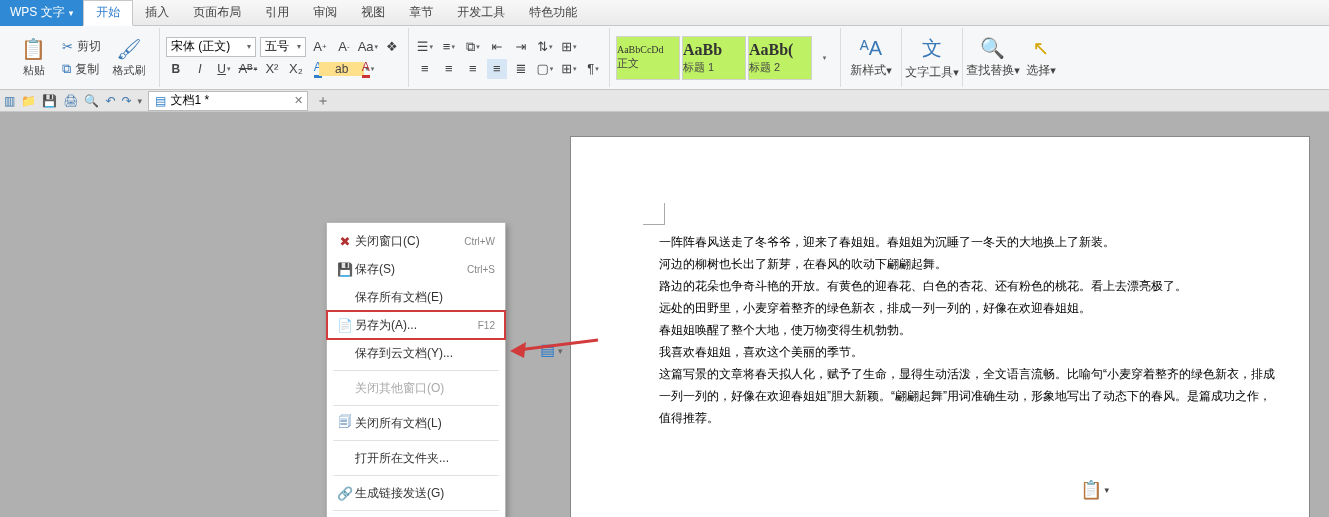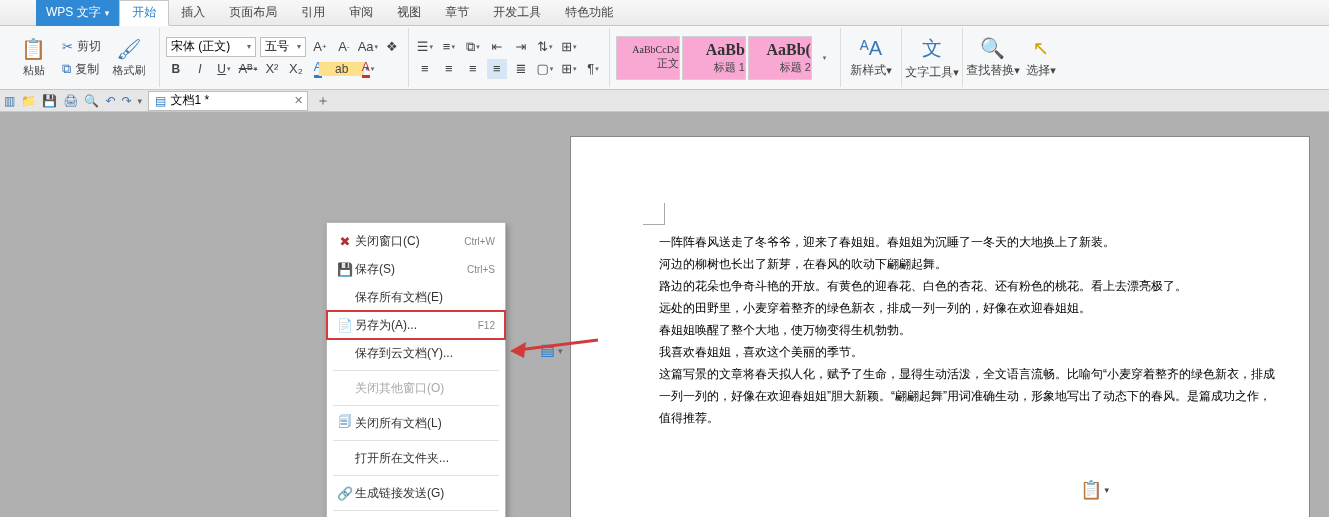--- a/index.html
+++ b/index.html
@@ -1,20 +1,20 @@
 <!DOCTYPE html>
 <html><head>
 <meta charset="utf-8">
 <style>
 * { margin: 0; padding: 0; box-sizing: border-box; font-family: "Microsoft YaHei", "SimSun", sans-serif; font-size: 12px; }
 body { background: #b0b0b0; width: 1329px; height: 517px; overflow: hidden; position: relative; }
 
 
 .menubar { height: 26px; background: linear-gradient(#f8f8f8,#eaeaea); border-bottom: 1px solid #c7c7c7; display: flex; align-items: center; }
-.app-badge { background: #2f89d4; color: #fff; height: 26px; display: flex; align-items: center; padding: 0 10px; font-size: 13px; margin-left: 36px; }
+.app-badge { background: #2f89d4; color: #fff; height: 26px; display: flex; align-items: center; padding: 0 10px; font-size: 13px; }
 .app-badge .drop { margin-left: 4px; font-size: 9px; }
 .menu-tab { padding: 0 12px; height: 26px; display: flex; align-items: center; color: #444; cursor: pointer; }
 .menu-tab.active { background: #fff; color: #2f7ecb; border: 1px solid #c7c7c7; border-bottom: 1px solid #fff; margin-bottom: -1px; }
 
 
 .ribbon { height: 64px; background: #f6f7f8; border-bottom: 1px solid #c7c7c7; display: flex; align-items: center; padding: 2px 4px; gap: 0; }
 .rgroup { display: flex; align-items: center; height: 100%; padding: 0 6px; border-right: 1px solid #dcdcdc; }
 .rgroup:last-child { border-right: none; }
 .vstack { display: flex; flex-direction: column; gap: 2px; align-items: flex-start; }
 .bigbtn { display: flex; flex-direction: column; align-items: center; justify-content: center; width: 48px; height: 56px; cursor: pointer; color: #444; }
@@ -24,21 +24,21 @@
 .smallbtn .ic { color: #3a79b7; font-size: 13px; }
 .sel { height: 20px; border: 1px solid #bfbfbf; background: #fff; display: flex; align-items: center; justify-content: space-between; padding: 0 4px; cursor: pointer; }
 .sel.font { width: 90px; }
 .sel.size { width: 46px; }
 .sel .dd { font-size: 8px; color: #666; }
 .iconrow { display: flex; gap: 4px; align-items: center; }
 .ib { width: 20px; height: 20px; display: flex; align-items: center; justify-content: center; color: #444; cursor: pointer; font-size: 13px; position: relative; }
 .ib .dd { font-size: 7px; margin-left: 1px; color: #666; }
 .ib.red { color: #b13030; }
 .ib.blue { color: #2f7ecb; }
-.style-card { width: 64px; height: 44px; border: 1px solid #d0d0d0; background: #f9a8d4; display: flex; flex-direction: column; align-items: flex-end; justify-content: center; cursor: pointer; margin-right: 2px; }
+.style-card { width: 64px; height: 44px; border: 1px solid #d0d0d0; background: #bef264; display: flex; flex-direction: column; align-items: flex-start; justify-content: center; cursor: pointer; margin-right: 2px; }
 .style-card .prev { font-family: "Times New Roman", serif; color: #333; }
 .style-card .nm { font-size: 11px; color: #444; margin-top: 1px; }
 
 
 .qatbar { height: 22px; background: #e6e6e6; border-bottom: 1px solid #c7c7c7; display: flex; align-items: center; padding: 0 4px; gap: 6px; }
 .qat-ic { color: #3f77ad; cursor: pointer; font-size: 12px; }
 .doc-tab { display: flex; align-items: center; height: 20px; border: 1px solid #bcbcbc; background: #fff; padding: 0 24px 0 6px; position: relative; min-width: 160px; cursor: pointer; }
 .doc-tab .doc-ic { color: #2f7ecb; margin-right: 4px; font-size: 12px; }
 .doc-tab .close { position: absolute; right: 4px; font-size: 11px; color: #777; }
 .newtab { width: 18px; height: 18px; display: flex; align-items: center; justify-content: center; color: #666; cursor: pointer; font-size: 14px; }

